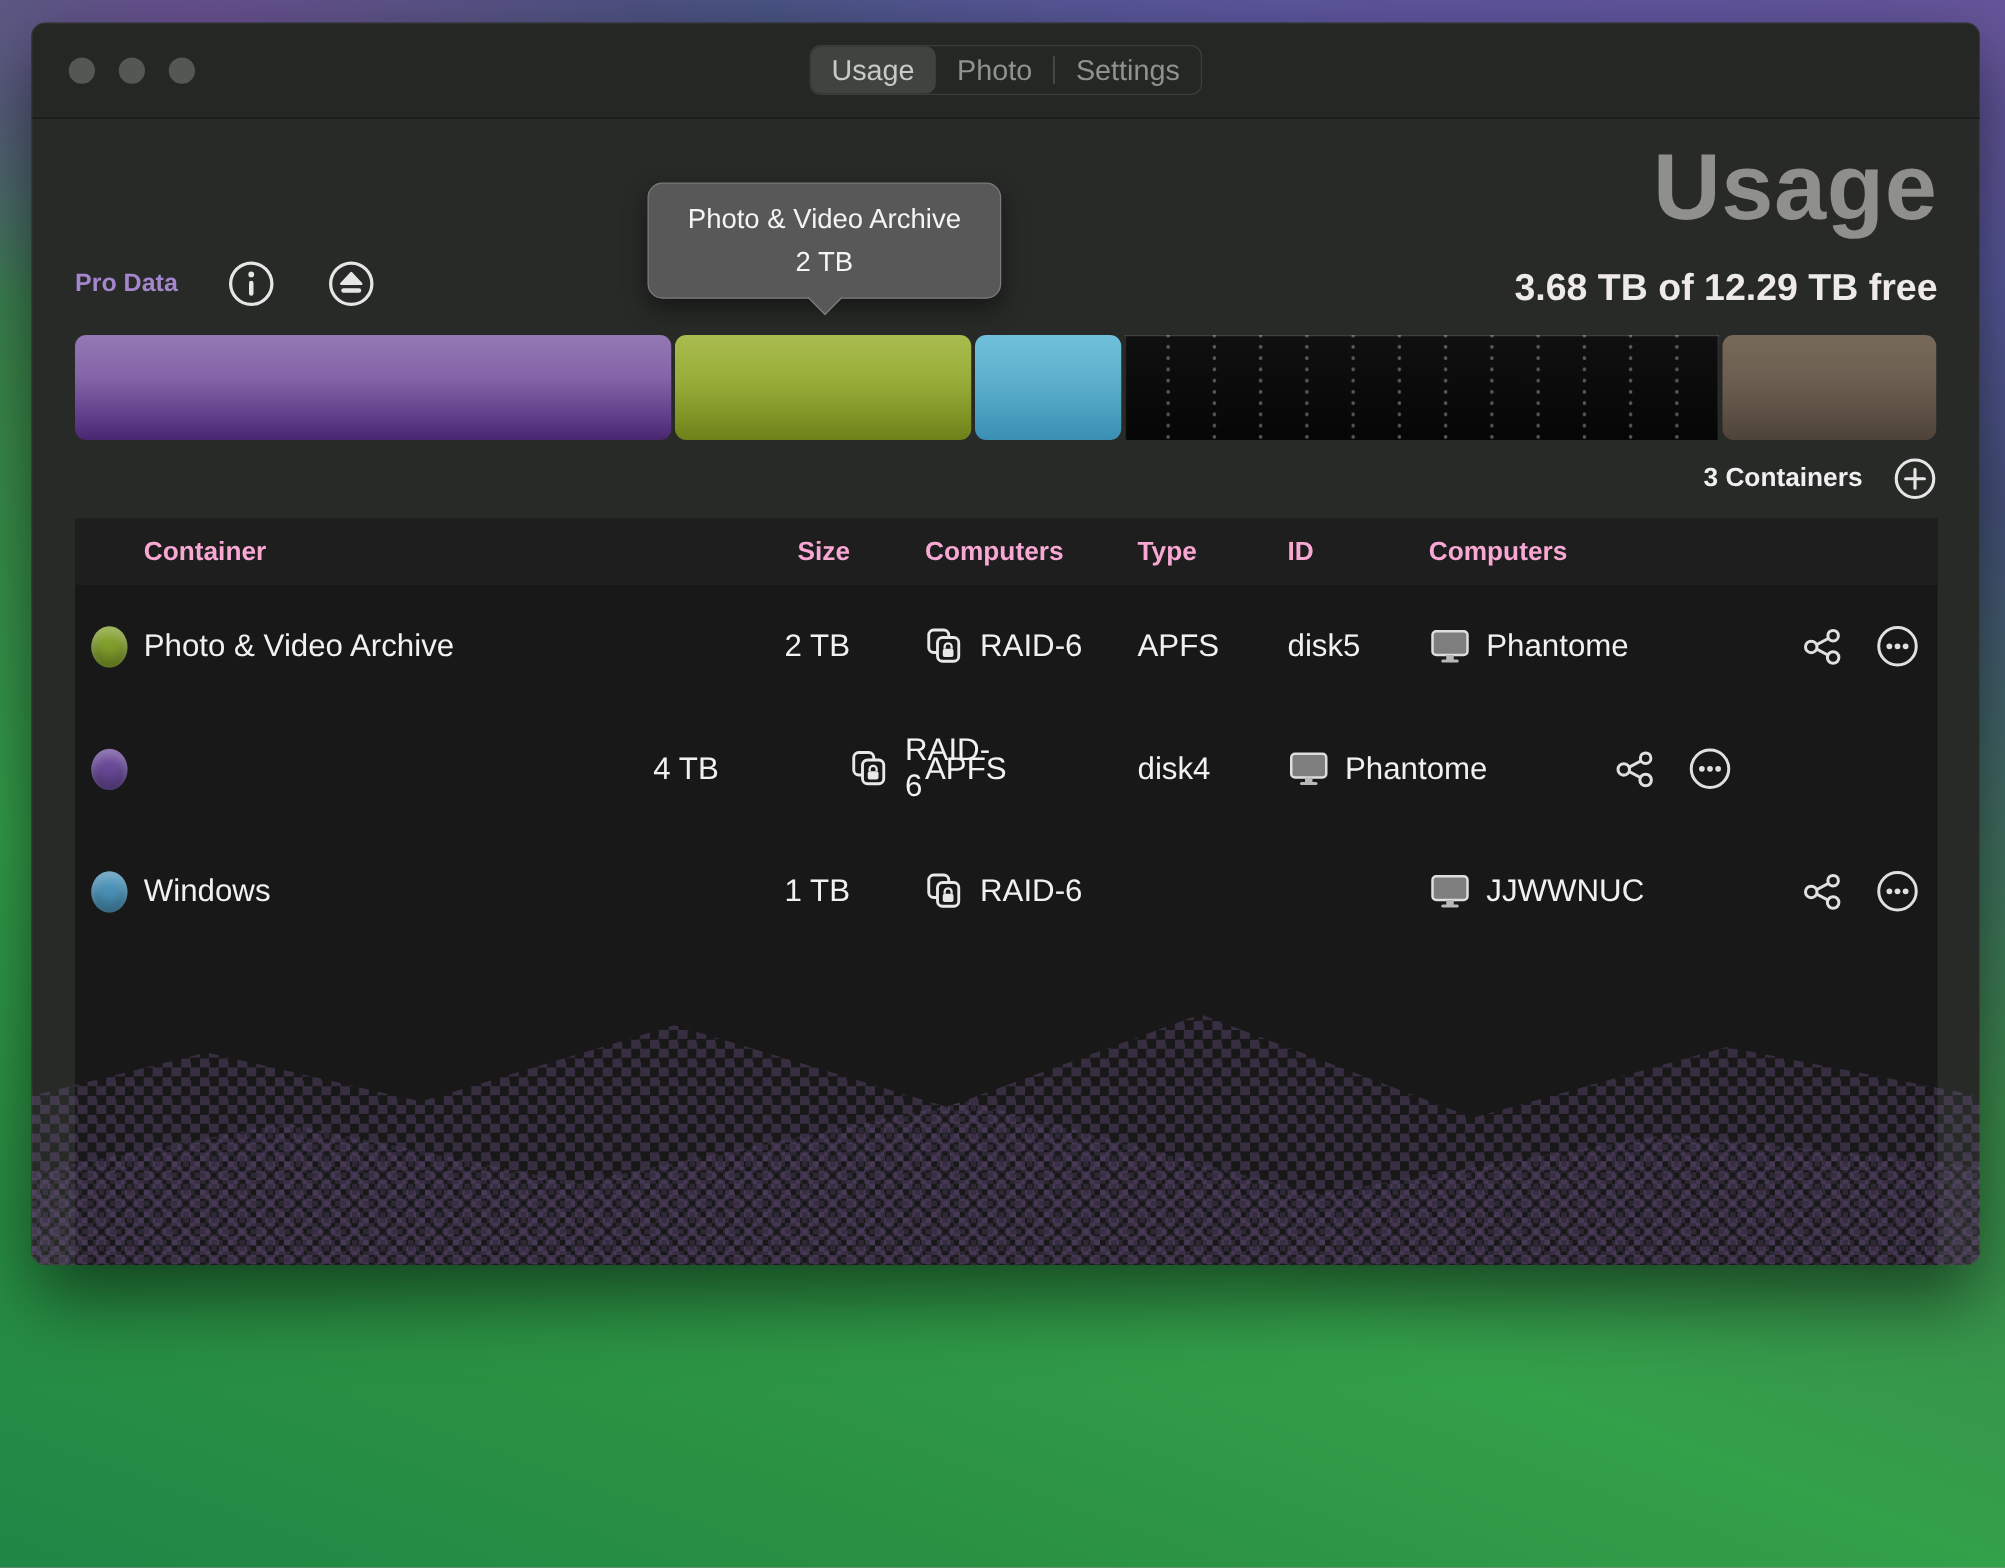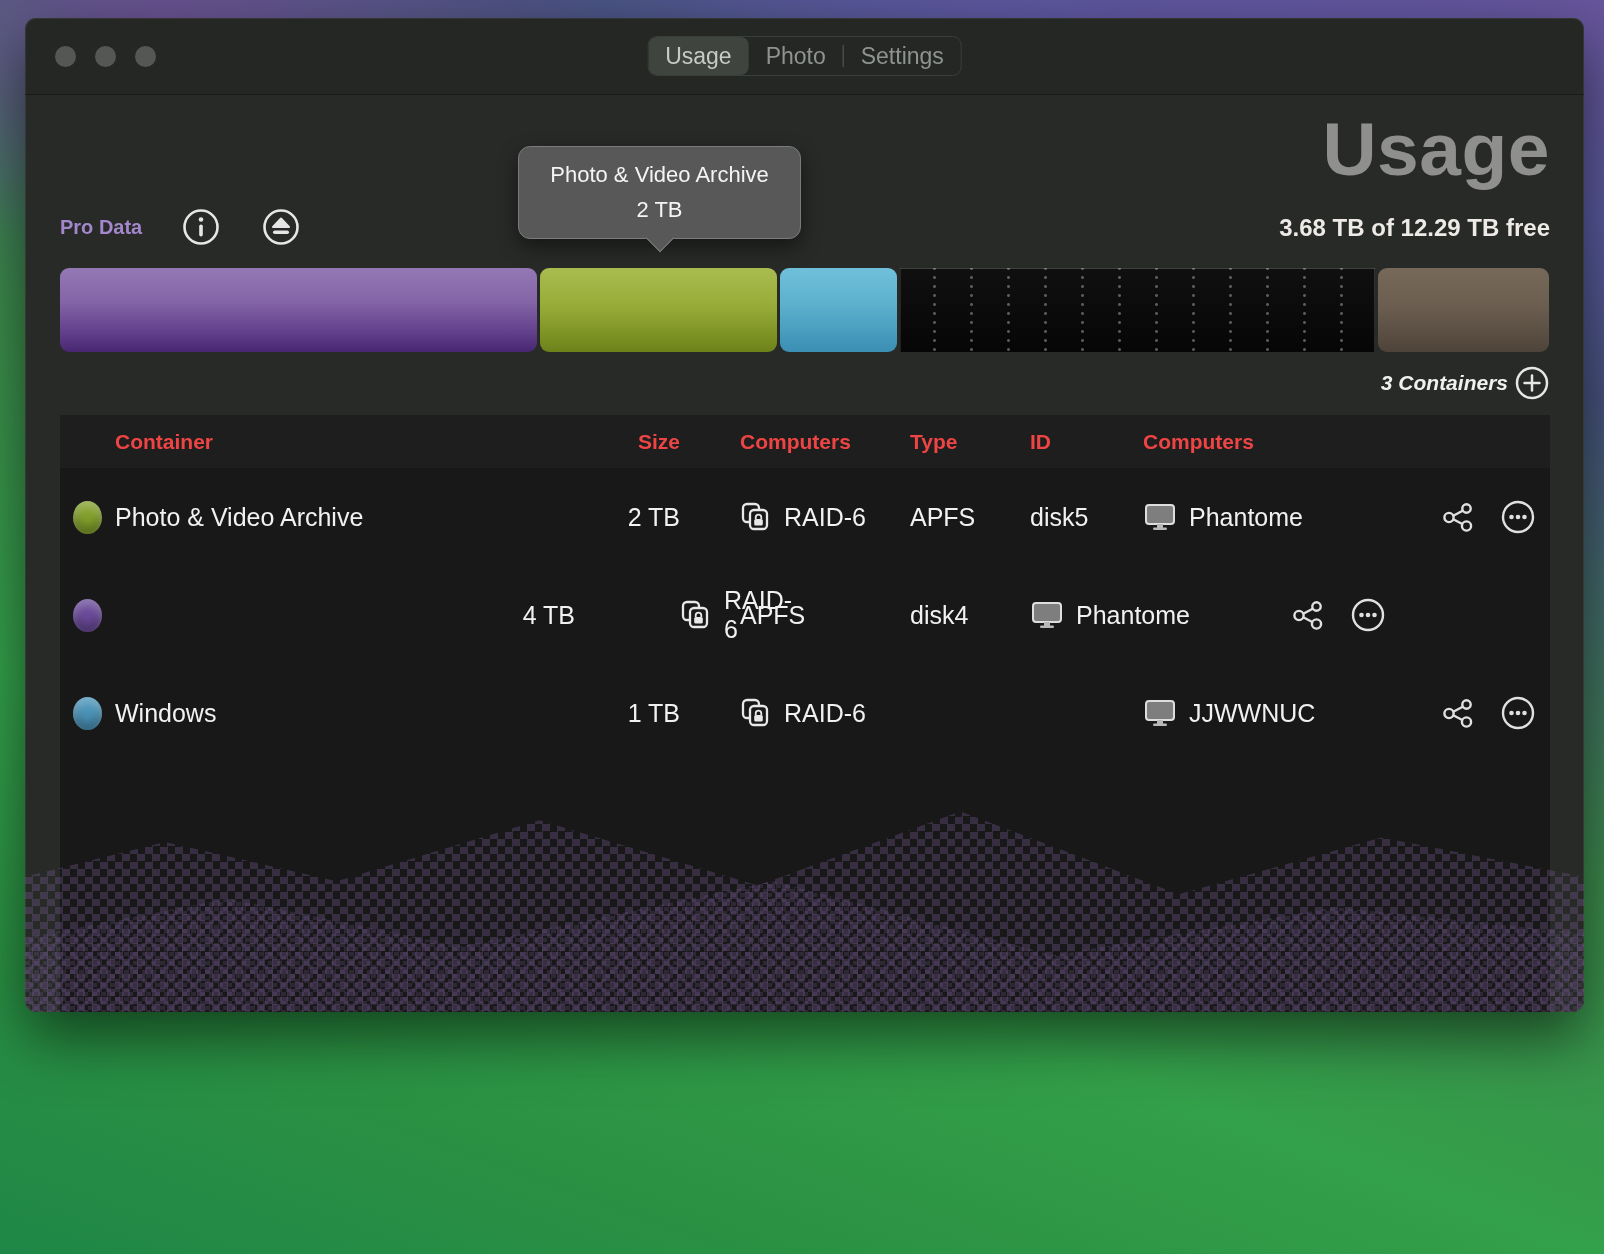--- a/index.html
+++ b/index.html
@@ -26,21 +26,21 @@
     height:40px; display:flex; align-items:stretch;
     border:1px solid #3a3e3a; border-radius:9px; overflow:hidden; }
   .segmented .tab { display:flex; align-items:center; padding:0 17px;
     font-size:23px; color:#8f938f; cursor:default; }
   .segmented .tab.selected { background:#3f443f; color:#c7cac6; border-radius:8px; }
   .segmented .vdiv { width:1px; background:#5a5d5a; margin:8px 0; }
   
   .page-title { position:absolute; top:88px; right:34px;
     font-size:75px; font-weight:600; color:#8f8f8d; letter-spacing:.5px; }
   .free-summary { position:absolute; top:196px; right:34px;
-    font-size:24px; font-weight:600; color:#edeae7; }
+    font-size:30px; font-weight:600; color:#edeae7; }
   .volume-row { position:absolute; left:35px; top:186px; height:46px;
     display:flex; align-items:center; }
   .volume-name { font-size:20px; font-weight:700; color:#a386cb; margin-right:38px; }
   .icon-btn { width:42px; height:42px; display:flex; align-items:center; justify-content:center; margin-right:38px; }
   
   .tooltip { position:absolute; left:493px; top:128px; width:283px; height:93px;
     background:#585859; border:1px solid #7b7b7b; border-radius:12px;
     box-shadow:0 8px 20px rgba(0,0,0,.45); z-index:5;
     display:flex; flex-direction:column; align-items:center; justify-content:center; gap:9px; }
   .tooltip:after { content:""; position:absolute; left:50%; bottom:-10px; width:19px; height:19px;
@@ -56,30 +56,30 @@
   .seg-green  { background:linear-gradient(180deg,#a9bc4f 0%,#97ac38 45%,#7d9224 80%,#6d811a 100%); border-radius:9px; }
   .seg-blue   { background:linear-gradient(180deg,#70c0da 0%,#5cb0cc 45%,#4397ba 85%,#3b8fb2 100%); border-radius:9px; }
   .seg-free   { background-image:
       radial-gradient(circle, rgba(205,205,205,.40) 1.2px, transparent 1.7px),
       linear-gradient(180deg,#101010 0%,#060606 100%);
     background-size:37px 9px, 100% 100%; background-position:16px 5px, 0 0;
     box-shadow:inset 0 1px 0 rgba(255,255,255,.20), inset 1px 0 0 rgba(255,255,255,.10), inset -1px 0 0 rgba(255,255,255,.14); }
   .seg-brown  { background:linear-gradient(180deg,#776959 0%,#6b5e50 45%,#574b40 85%,#4e4339 100%); border-radius:9px; }
   
   .containers-row { position:absolute; top:346px; right:34px; height:38px;
-    display:flex; align-items:center; gap:6px;font-style:italic; }
+    display:flex; align-items:center; gap:24px; }
   .containers-label { font-size:21px; font-weight:700; color:#f0f0f0; }
   
   .table { position:absolute; left:35px; top:397px; width:1490px; height:612px;
     background:#181818; }
   .trow { display:grid;
     grid-template-columns:55px 460px 105px 60px 170px 120px 113px 1fr 150px;
     align-items:center; }
   .thead { height:53px; background:#1e1e1e; }
-  .thead .cell { font-size:21px; font-weight:700; color:#ef4444; }
+  .thead .cell { font-size:21px; font-weight:700; color:#f9a8d4; }
   .tbody-row { height:98px; }
   .cell { font-size:25px; color:#f1f1f1; }
   .c-right { text-align:right; }
   .c-name { font-weight:500; }
   .c-dot { display:flex; justify-content:center; }
   .dot { width:29px; height:33px; border-radius:50%;
     box-shadow:inset 0 6px 8px rgba(255,255,255,.28), inset 0 -8px 10px rgba(0,0,0,.30); }
   .c-with-icon { display:flex; align-items:center; gap:12px; }
   .c-actions { display:flex; align-items:center; justify-content:flex-end; gap:24px; padding-right:14px; }
   .act { width:36px; height:36px; display:flex; align-items:center; justify-content:center; }

